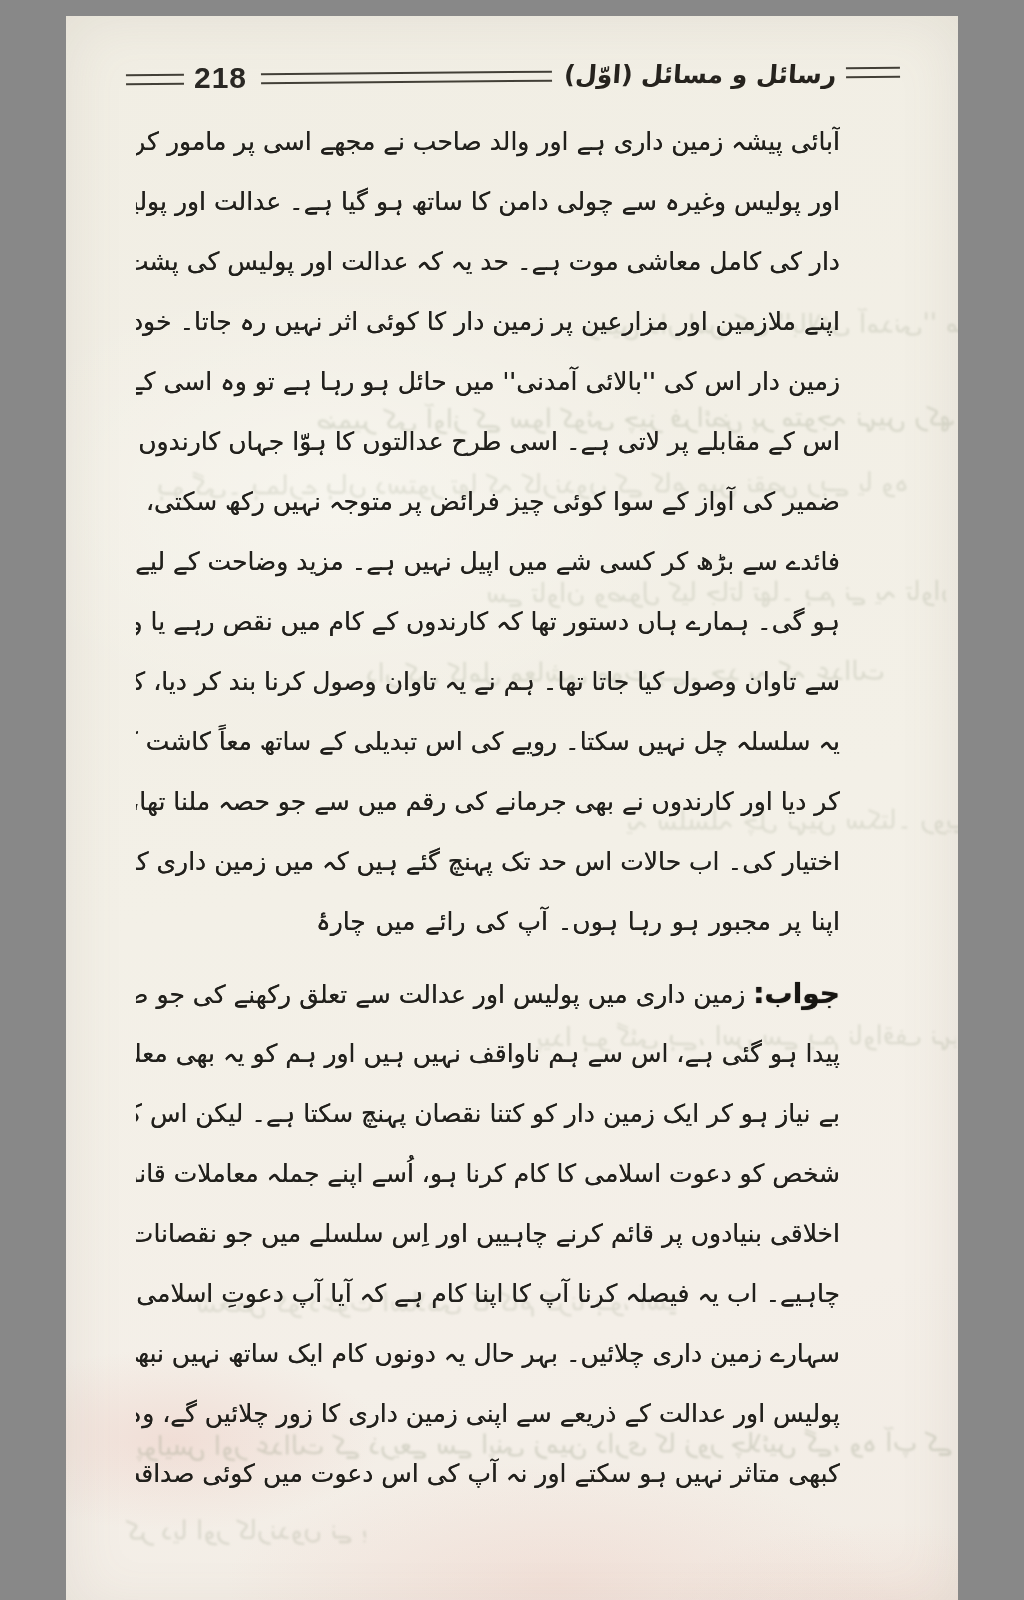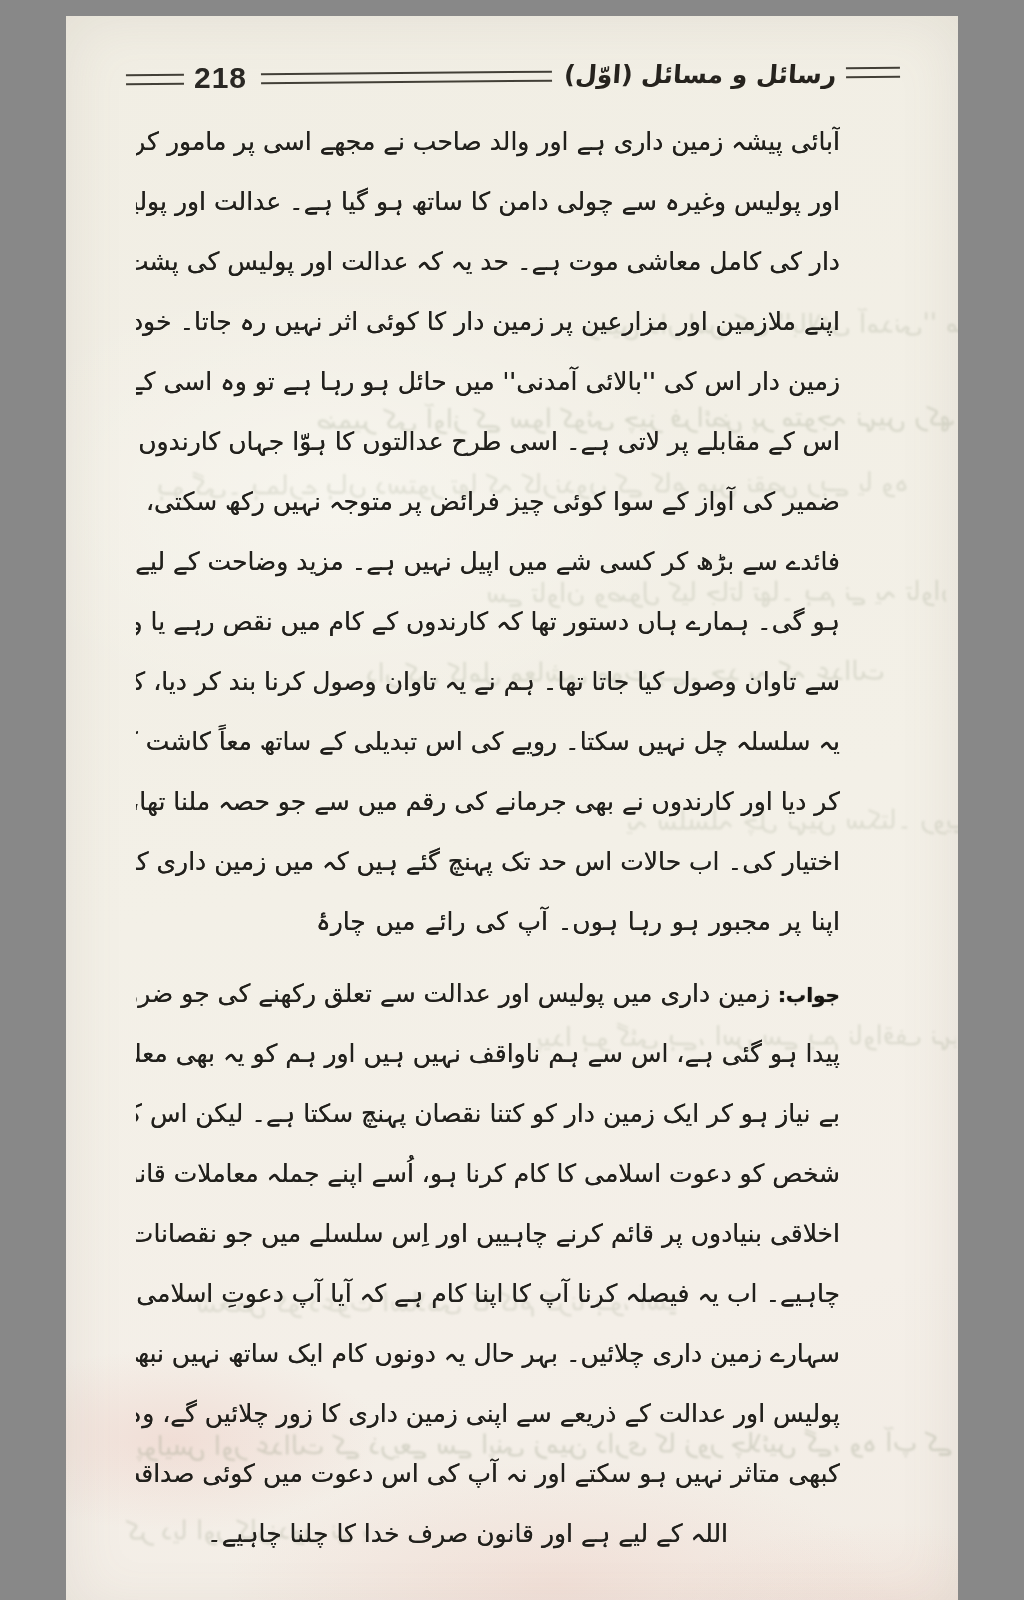--- a/index.html
+++ b/index.html
@@ -58,21 +58,21 @@
     color:#21201c;
     text-shadow:0 0 .5px rgba(30,28,24,.85);
     overflow:hidden;
     white-space:nowrap;
   }
   .line.para-end{text-align-last:right;white-space:normal;}
   .line.q-end{padding-left:180px;}
   .line.final{padding-right:112px;}
   .answer-block{margin-top:12px;}
   .answer-label{
-    font-weight:bold;font-size:20px;letter-spacing:1px;color:#171511;
+    font-weight:bold;font-size:28px;letter-spacing:1px;color:#171511;
     text-shadow:0 0 1px rgba(20,18,14,.9);
   }
 
   
   .ghost-layer{position:absolute;inset:0;pointer-events:none;}
   .ghost{
     position:absolute;direction:rtl;white-space:nowrap;overflow:hidden;
     transform:scaleX(-1) rotate(.3deg);
     filter:blur(1.2px);
     color:#9aa089;
@@ -126,17 +126,16 @@
     <section id="answer-lines" class="answer-block">
         <div class="line"><b class="answer-label">جواب:</b>&nbsp;زمین داری میں پولیس اور عدالت سے تعلق رکھنے کی جو ضرورت اس کافرانہ نظام میں</div>
         <div class="line">پیدا ہو گئی ہے، اس سے ہم ناواقف نہیں ہیں اور ہم کو یہ بھی معلوم ہے کہ قانون کی حدود سے</div>
         <div class="line">بے نیاز ہو کر ایک زمین دار کو کتنا نقصان پہنچ سکتا ہے۔ لیکن اس کے باوجود ہم یہ کہتے ہیں کہ جس</div>
         <div class="line">شخص کو دعوت اسلامی کا کام کرنا ہو، اُسے اپنے جملہ معاملات قانون کے سہارے کے بجائے</div>
         <div class="line">اخلاقی بنیادوں پر قائم کرنے چاہییں اور اِس سلسلے میں جو نقصانات بھی پہنچیں انہیں برداشت کرنا</div>
         <div class="line">چاہیے۔ اب یہ فیصلہ کرنا آپ کا اپنا کام ہے کہ آیا آپ دعوتِ اسلامی کا کام کریں یا قانون کے</div>
         <div class="line">سہارے زمین داری چلائیں۔ بہر حال یہ دونوں کام ایک ساتھ نہیں نبھ سکتے۔ جن لوگوں پر آپ</div>
         <div class="line">پولیس اور عدالت کے ذریعے سے اپنی زمین داری کا زور چلائیں گے، وہ آپ کے اخلاقی اثر سے</div>
         <div class="line">کبھی متاثر نہیں ہو سکتے اور نہ آپ کی اس دعوت میں کوئی صداقت محسوس کر سکتے ہیں کہ حکم صرف</div>
-        <div class="line para-end final">اللہ کے لیے ہے اور قانون صرف خدا کا چلنا چاہیے۔</div>
       </section>
   </div>
 
 </div>
 
 </body></html>

